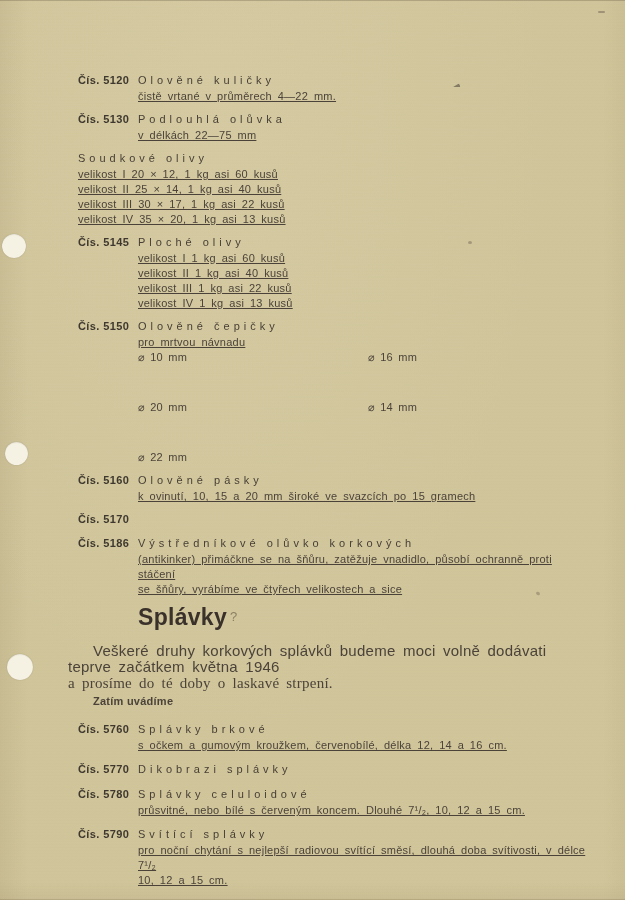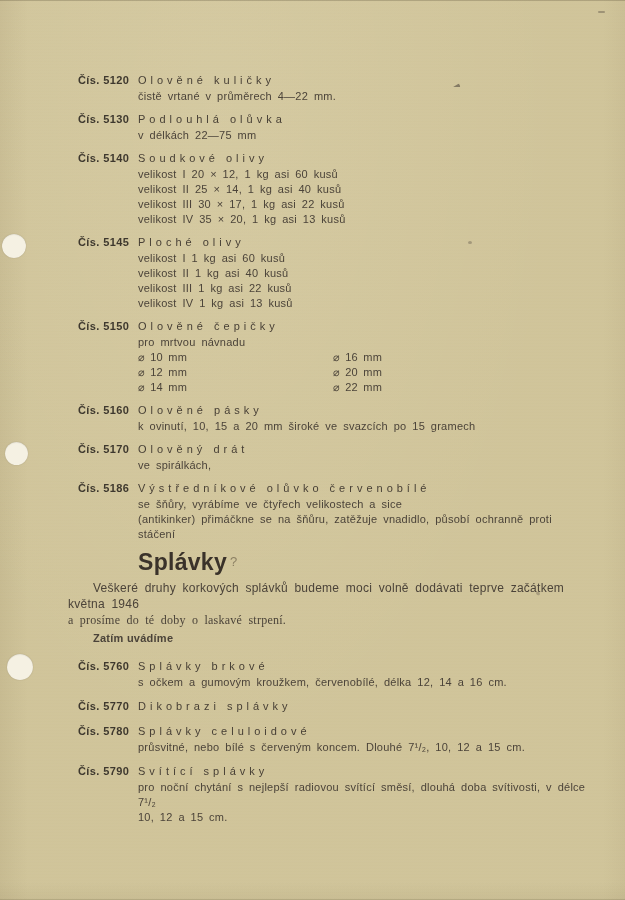--- a/index.html
+++ b/index.html
@@ -21,29 +21,29 @@
     padding:72px 38px 17px 78px;
   }
   .item{display:flex;margin-bottom:7px;}
   .num{
     width:60px;flex:none;font-weight:bold;font-size:11px;
     letter-spacing:0.4px;color:#3e382e;line-height:17px;
   }
   .body{font-size:11px;}
   .title{letter-spacing:4px;line-height:17px;color:#47403６;}
   .title{color:#473f35;}
-  .line{line-height:15px;letter-spacing:0.25px;word-spacing:2.5px;}
-  .grid{display:grid;grid-template-columns:195px auto;}
+  .line{line-height:15px;letter-spacing:0.25px;word-spacing:2.5px;text-decoration:underline;}
+  .grid{display:grid;grid-template-columns:195px auto;gap:35px;}
   .grid span{line-height:15px;letter-spacing:0.25px;word-spacing:2px;}
   .splavky-heading{
-    margin:2px 0 5px 60px;font-size:23px;font-weight:bold;
+    margin:2px 0 13px 60px;font-size:23px;font-weight:bold;
     color:#3a322a;letter-spacing:0.3px;line-height:26px;
   }
   .hmark{font-size:13px;font-weight:normal;color:rgba(70,58,42,0.5);vertical-align:4px;margin-left:3px;}
-  .intro{margin:0 0 0 -10px;font-size:12px;line-height:16px;word-spacing:3px;letter-spacing:0.25px;text-indent:25px;}
+  .intro{margin:0 0 0 -10px;font-size:15px;line-height:16px;word-spacing:3px;letter-spacing:0.25px;text-indent:25px;}
   .note{margin:3px 0 12px 15px;font-size:11px;line-height:15px;letter-spacing:0.25px;font-weight:bold;}
   .sp .item{margin-bottom:8px;}
   .punch-hole{
     position:absolute;width:24px;height:24px;border-radius:50%;
     background:#f5f1e3;box-shadow:0 0 1px rgba(110,98,68,0.5), inset 0 1px 1px rgba(0,0,0,0.06);
   }
   .hole-1{left:2px;top:234px;}
   .hole-2{left:5px;top:442px;width:23px;height:23px;}
   .hole-3{left:7px;top:654px;width:26px;height:26px;}
   .speck{position:absolute;background:#6b6252;border-radius:1px;}
@@ -75,21 +75,20 @@
 
   <div class="item">
     <div class="num">Čís. 5130</div>
     <div class="body">
       <div class="title">Podlouhlá olůvka</div>
       <div class="line">v délkách 22—75 mm</div>
     </div>
   </div>
 
   <div class="item">
-    <div class="num">Čís. 5140</div>
     <div class="body">
       <div class="title">Soudkové olivy</div>
       <div class="line">velikost I 20 × 12, 1 kg asi 60 kusů</div>
       <div class="line">velikost II 25 × 14, 1 kg asi 40 kusů</div>
       <div class="line">velikost III 30 × 17, 1 kg asi 22 kusů</div>
       <div class="line">velikost IV 35 × 20, 1 kg asi 13 kusů</div>
     </div>
   </div>
 
   <div class="item">
@@ -104,50 +103,45 @@
   </div>
 
   <div class="item">
     <div class="num">Čís. 5150</div>
     <div class="body">
       <div class="title">Olověné čepičky</div>
       <div class="line">pro mrtvou návnadu</div>
       <div class="grid">
         <span>⌀ 10 mm</span>
         <span>⌀ 16 mm</span>
-        <span>⌀ 12 mm</span>
         <span>⌀ 20 mm</span>
         <span>⌀ 14 mm</span>
         <span>⌀ 22 mm</span>
       </div>
     </div>
   </div>
 
   <div class="item">
     <div class="num">Čís. 5160</div>
     <div class="body">
       <div class="title">Olověné pásky</div>
       <div class="line">k ovinutí, 10, 15 a 20 mm široké ve svazcích po 15 gramech</div>
     </div>
   </div>
 
   <div class="item">
     <div class="num">Čís. 5170</div>
-    <div class="body">
-      <div class="title">Olověný drát</div>
-      <div class="line">ve spirálkách,</div>
-    </div>
   </div>
 
   <div class="item">
     <div class="num">Čís. 5186</div>
     <div class="body">
-      <div class="title">Výstředníkové olůvko červenobílé</div>
+      <div class="title">Výstředníkové olůvko korkových</div>
+      <div class="line">(antikinker) přimáčkne se na šňůru, zatěžuje vnadidlo, působí ochranně proti stáčení</div>
       <div class="line">se šňůry, vyrábíme ve čtyřech velikostech a sice</div>
-      <div class="line">(antikinker) přimáčkne se na šňůru, zatěžuje vnadidlo, působí ochranně proti stáčení</div>
     </div>
   </div>
 
   <div class="sp">
     <div class="splavky-heading"><span>Splávky</span><span class="hmark">?</span></div>
     <div class="intro">Veškeré druhy korkových splávků budeme moci volně dodávati teprve začátkem května 1946</div>
     <div class="intro" style="text-indent:0;font-family:Liberation Serif, serif;">a prosíme do té doby o laskavé strpení.</div>
     <div class="note">Zatím uvádíme</div>
 
     <div class="item">

